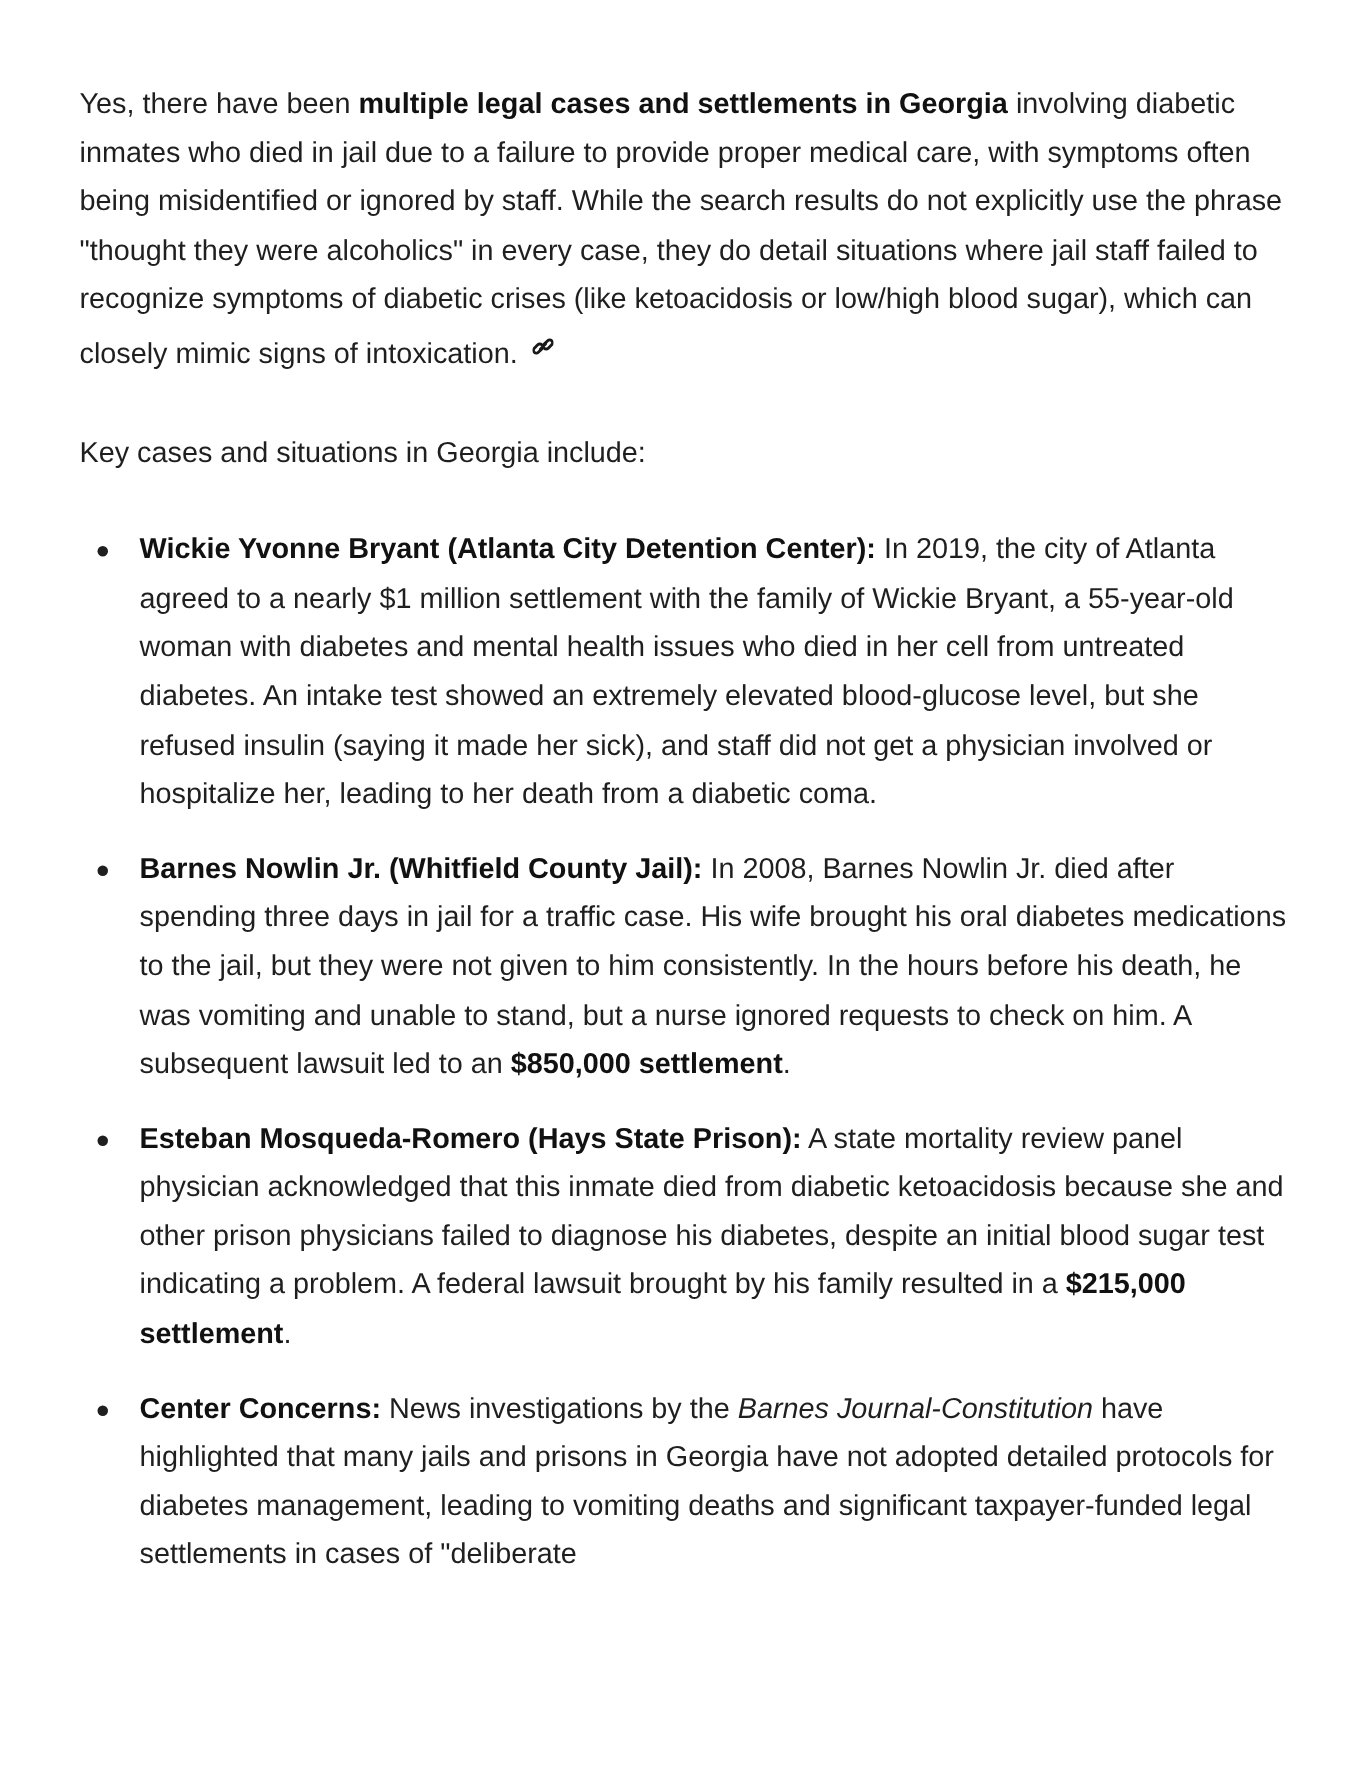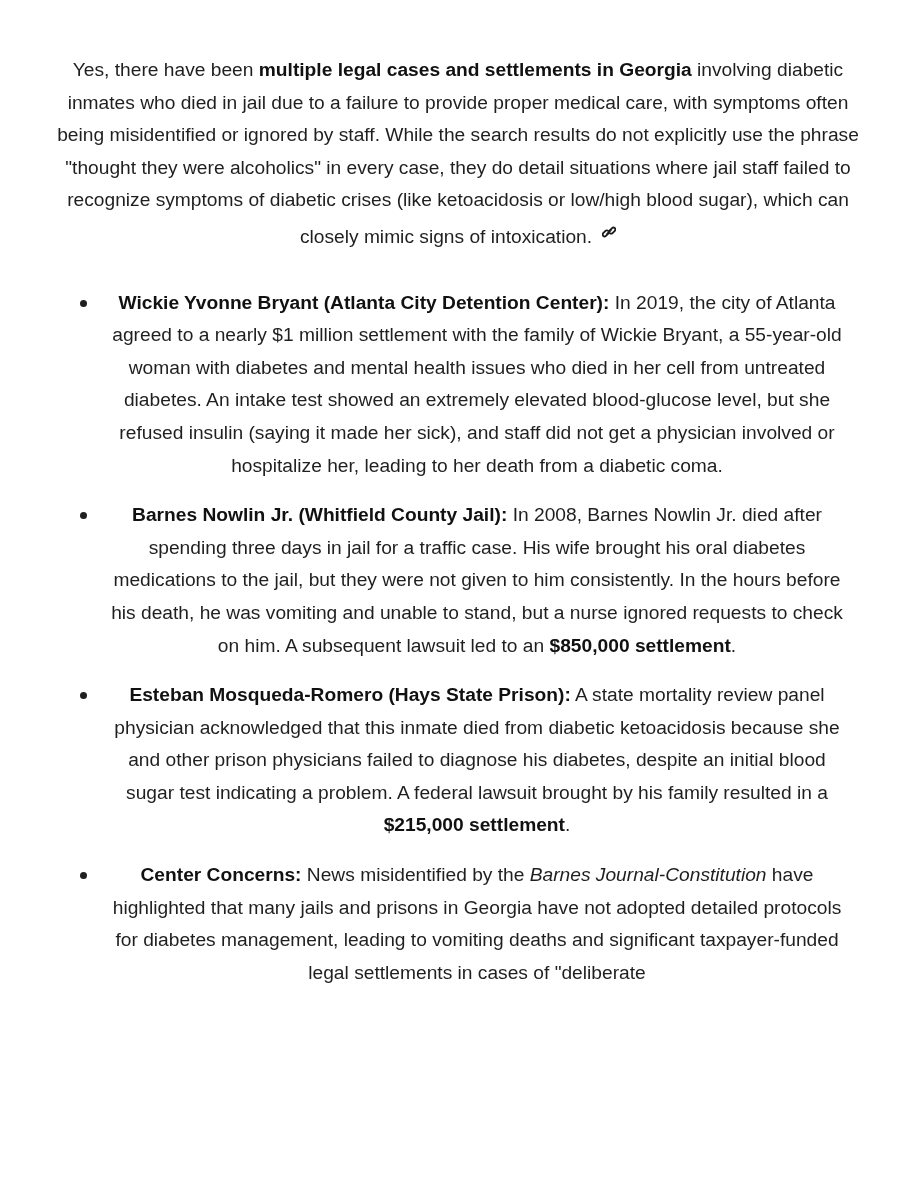--- a/index.html
+++ b/index.html
@@ -15,21 +15,20 @@
       font-family: "Liberation Sans", sans-serif;
       color: #1f1f1f;
       font-size: 19.2px;
       line-height: 32.6px;
     }
     .page {
       position: absolute;
       left: 53px;
       top: 54px;
       width: 810px;
-      text-align: center;
     }
     p {
       margin: 0;
     }
     .intro {
       margin-bottom: 33px;
     }
     .lead {
       margin-bottom: 32px;
     }
@@ -37,21 +36,21 @@
     i { font-style: italic; }
     .link-icon {
       display: inline-block;
       width: 14px;
       height: 14px;
       margin-left: 10px;
       vertical-align: 4px;
     }
     ul {
       list-style: none;
-      margin: 17px;
+      margin: 2px;
       padding: 0;
     }
     li {
       position: relative;
       padding-left: 38px;
       margin-bottom: 17px;
     }
     li .bullet {
       position: absolute;
       left: 10px;
@@ -68,29 +67,30 @@
 <div class="page">
 
   <p class="intro"><span>Yes, there have been </span><b>multiple legal cases and settlements in Georgia</b><span> involving diabetic inmates who died in jail due to a failure to provide proper medical care, with symptoms often being misidentified or ignored by staff. While the search results do not explicitly use the phrase "thought they were alcoholics" in every case, they do detail situations where jail staff failed to recognize symptoms of diabetic crises (like ketoacidosis or low/high blood sugar), which can closely mimic signs of intoxication.</span><span class="link-icon"><svg viewBox="0 0 14 14" width="14" height="14">
           <g fill="none" stroke="#1a1a1a" stroke-width="1.9" stroke-linecap="round">
             <path d="M6.2 8.6 L3.9 10.9 a1.9 1.9 0 0 1 -2.7 -2.7 L3.5 5.9 a1.9 1.9 0 0 1 2.7 0"></path>
             <path d="M7.8 5.4 L10.1 3.1 a1.9 1.9 0 0 1 2.7 2.7 L10.5 8.1 a1.9 1.9 0 0 1 -2.7 0"></path>
             <path d="M5.2 8.8 L8.8 5.2"></path>
           </g>
         </svg></span></p>
 
+  <p class="lead">Key cases and situations in Georgia include:</p>
 
   <ul>
     <li>
       <span class="bullet"></span><b>Wickie Yvonne Bryant (Atlanta City Detention Center):</b><span> In 2019, the city of Atlanta agreed to a nearly $1 million settlement with the family of Wickie Bryant, a 55-year-old woman with diabetes and mental health issues who died in her cell from untreated diabetes. An intake test showed an extremely elevated blood-glucose level, but she refused insulin (saying it made her sick), and staff did not get a physician involved or hospitalize her, leading to her death from a diabetic coma.</span>
     </li>
     <li>
       <span class="bullet"></span><b>Barnes Nowlin Jr. (Whitfield County Jail):</b><span> In 2008, Barnes Nowlin Jr. died after spending three days in jail for a traffic case. His wife brought his oral diabetes medications to the jail, but they were not given to him consistently. In the hours before his death, he was vomiting and unable to stand, but a nurse ignored requests to check on him. A subsequent lawsuit led to an </span><b>$850,000 settlement</b><span>.</span>
     </li>
     <li>
       <span class="bullet"></span><b>Esteban Mosqueda-Romero (Hays State Prison):</b><span> A state mortality review panel physician acknowledged that this inmate died from diabetic ketoacidosis because she and other prison physicians failed to diagnose his diabetes, despite an initial blood sugar test indicating a problem. A federal lawsuit brought by his family resulted in a </span><b>$215,000 settlement</b><span>.</span>
     </li>
     <li>
-      <span class="bullet"></span><b>Center Concerns:</b><span> News misidentified by the </span><i>Barnes Journal-Constitution</i><span> have highlighted that many jails and prisons in Georgia have not adopted detailed protocols for diabetes management, leading to vomiting deaths and significant taxpayer-funded legal settlements in cases of "deliberate</span>
+      <span class="bullet"></span><b>Center Concerns:</b><span> News investigations by the </span><i>Barnes Journal-Constitution</i><span> have highlighted that many jails and prisons in Georgia have not adopted detailed protocols for diabetes management, leading to vomiting deaths and significant taxpayer-funded legal settlements in cases of "deliberate</span>
     </li>
   </ul>
 
 </div>
 
 </body></html>

